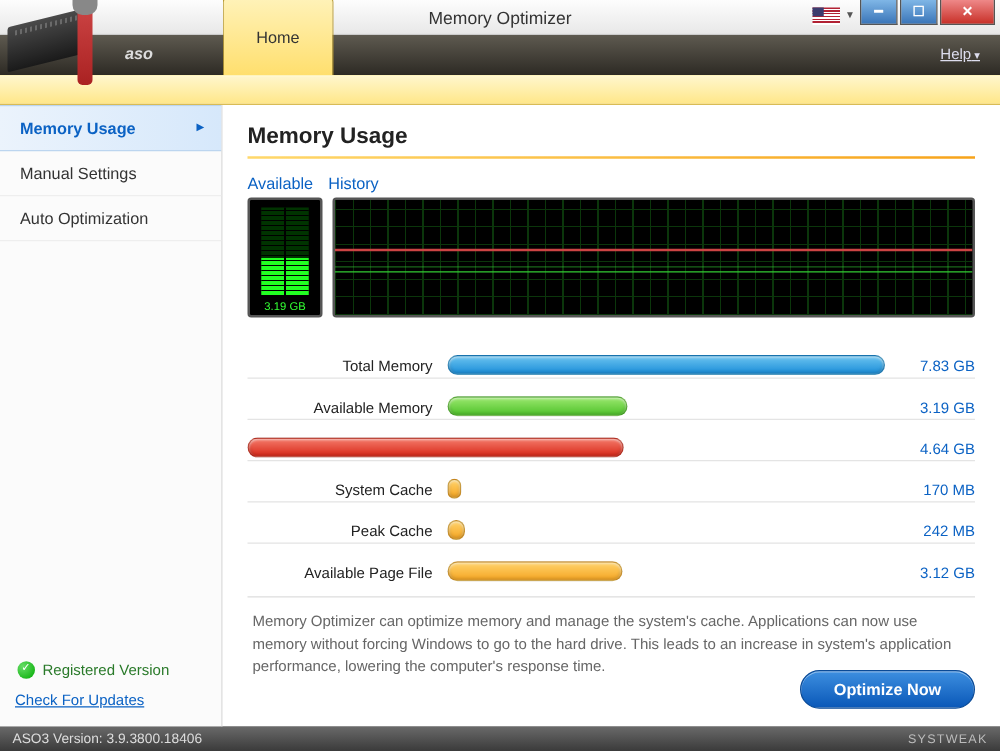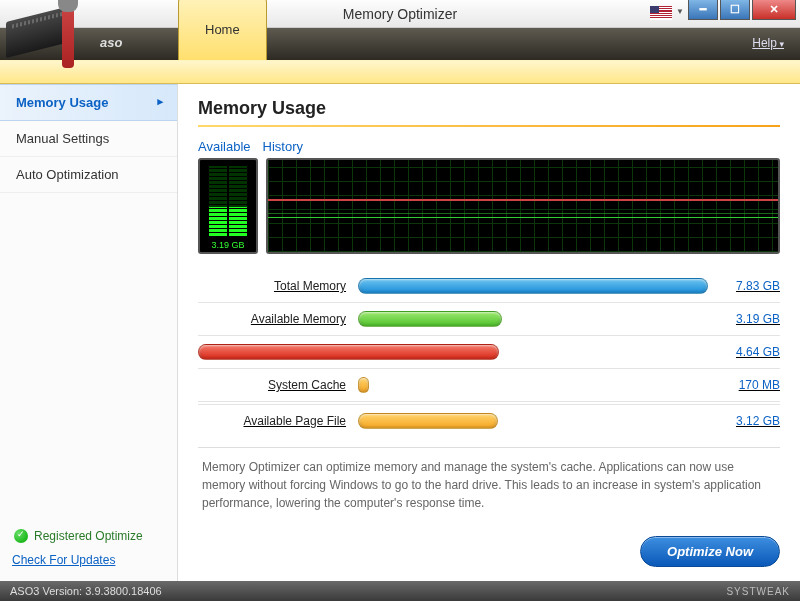--- a/index.html
+++ b/index.html
@@ -57,36 +57,36 @@
 .minigauge { width:60px; height:96px; background:#000; border:2px solid #555; border-radius:3px; display:flex; flex-direction:column; align-items:center; }
 .gauge-bars { flex:1; width:38px; margin:6px auto 2px; position:relative; background:linear-gradient(#030 0 58%, #2f2 58% 100%); }
 .gauge-bars::before{content:"";position:absolute;inset:0;background:repeating-linear-gradient(0deg,transparent 0 3px,#000 3px 4px),repeating-linear-gradient(90deg,transparent 0 18px,#000 18px 20px);}
 .gauge-label { color:#3f3; font-size:9px; padding:2px; }
 .historychart { flex:1; height:96px; background:#000; border:2px solid #555; border-radius:3px; position:relative; overflow:hidden;}
 .historychart .grid { position:absolute; inset:0; background-image: repeating-linear-gradient(0deg,#0b360b 0 1px, transparent 1px 14px), repeating-linear-gradient(90deg,#0b360b 0 1px, transparent 1px 14px);}
 .historychart .line { position:absolute; left:0; right:0; top:42%; height:2px; background:#c44; }
 .historychart .line2 { position:absolute; left:0; right:0; top:62%; height:1px; background:#3c3;}
 .historychart .line2b { position:absolute; left:0; right:0; top:58%; height:1px; background:#3c3; opacity:.5;}
 
-.statrow { display:flex; align-items:center; height:28px;text-decoration:underline; }
+.statrow { display:flex; align-items:flex-end; height:28px; }
 .statlabel { width: 160px; text-align:right; padding-right:12px; font-size:12px; color:#222;}
 .barwrap { flex:1; height:16px; position:relative; }
 .bar { height:16px; border-radius:8px; border:1px solid rgba(0,0,0,.2); box-shadow: inset 0 1px 2px rgba(255,255,255,.6), inset 0 -1px 3px rgba(0,0,0,.2);}
 .bar.blue { background: linear-gradient(#6bc3f0,#1a8dd8); }
 .bar.green { background: linear-gradient(#9be86f,#4fc22a); }
 .bar.red { background: linear-gradient(#f47a6a,#d82818); }
 .bar.orange { background: linear-gradient(#ffd36b,#f5a623); }
 .bar.orange2 { background: linear-gradient(#ffd36b,#f5a623); }
 .bar.small { width:16px; }
 .statval { width:72px; text-align:right; color:#0b62c4; font-size:12px; padding-left:8px;}
 .sep { height:1px; background:#e4e4e4; margin: 2px 0;}
 
 .desc { margin-top:12px; padding:10px 4px; border-top:1px solid #ddd; color:#666; font-size:12px; line-height:1.5;}
 
-.optbtn { position:absolute; right:20px; bottom:14px; background: linear-gradient(#3d8fe0,#0a58b8); color:#fff; border:1px solid #0a4a96; border-radius:16px; padding:7px 26px; font-size:13px; font-weight:bold; cursor:pointer; box-shadow: inset 0 1px 0 rgba(255,255,255,.4); font-style: italic;}
+.optbtn { position:absolute; right:20px; bottom:14px; background: linear-gradient(#3d8fe0,#0a58b8); color:#fff; border:1px solid #0a4a96; border-radius:16px; padding:7px 26px; font-size:13px; font-weight:bold; cursor:pointer; box-shadow: inset 0 1px 0 rgba(255,255,255,.4);}
 
 
 .statusbar { height:20px; background: linear-gradient(#6a6a6a,#3a3a3a); color:#ddd; font-size:11px; display:flex; align-items:center; padding:0 10px; justify-content:space-between;}
 .statusbar .brand { color:#bbb; letter-spacing:1px; font-size:10px;}
 </style>
 </head>
 <body>
 
 <div class="titlebar">
   <span class="title">Memory Optimizer</span>
@@ -112,21 +112,21 @@
 </div>
 
 <div class="main">
   <div class="sidebar">
     <div class="navitem active"><span>Memory Usage</span></div>
     <div class="navitem"><span>Manual Settings</span></div>
     <div class="navitem"><span>Auto Optimization</span></div>
     <div class="spacer"></div>
     <div class="regline">
       <span class="dot"></span>
-      <span>Registered Optimize</span>
+      <span>Registered Version</span>
     </div>
     <div class="updatelink">Check For Updates</div>
   </div>
 
   <div class="content">
     <h2>Memory Usage</h2>
     <div class="hr1"></div>
 
     <div class="subtabs">
       <span>Available</span>
@@ -170,20 +170,27 @@
     </div>
     <div class="sep"></div>
     <div class="statrow">
       <div class="statlabel">System Cache</div>
       <div class="barwrap">
           <div class="bar orange small" style="width:3%"></div>
         </div>
       <div class="statval">170 MB</div>
     </div>
     <div class="sep"></div>
+    <div class="statrow">
+      <div class="statlabel">Peak Cache</div>
+      <div class="barwrap">
+          <div class="bar orange small" style="width:4%"></div>
+        </div>
+      <div class="statval">242 MB</div>
+    </div>
     <div class="sep"></div>
     <div class="statrow">
       <div class="statlabel">Available Page File</div>
       <div class="barwrap">
           <div class="bar orange2" style="width:40%"></div>
         </div>
       <div class="statval">3.12 GB</div>
     </div>
 
     <div class="desc">Memory Optimizer can optimize memory and manage the system's cache. Applications can now use memory without forcing Windows to go to the hard drive. This leads to an increase in system's application performance, lowering the computer's response time.</div>

